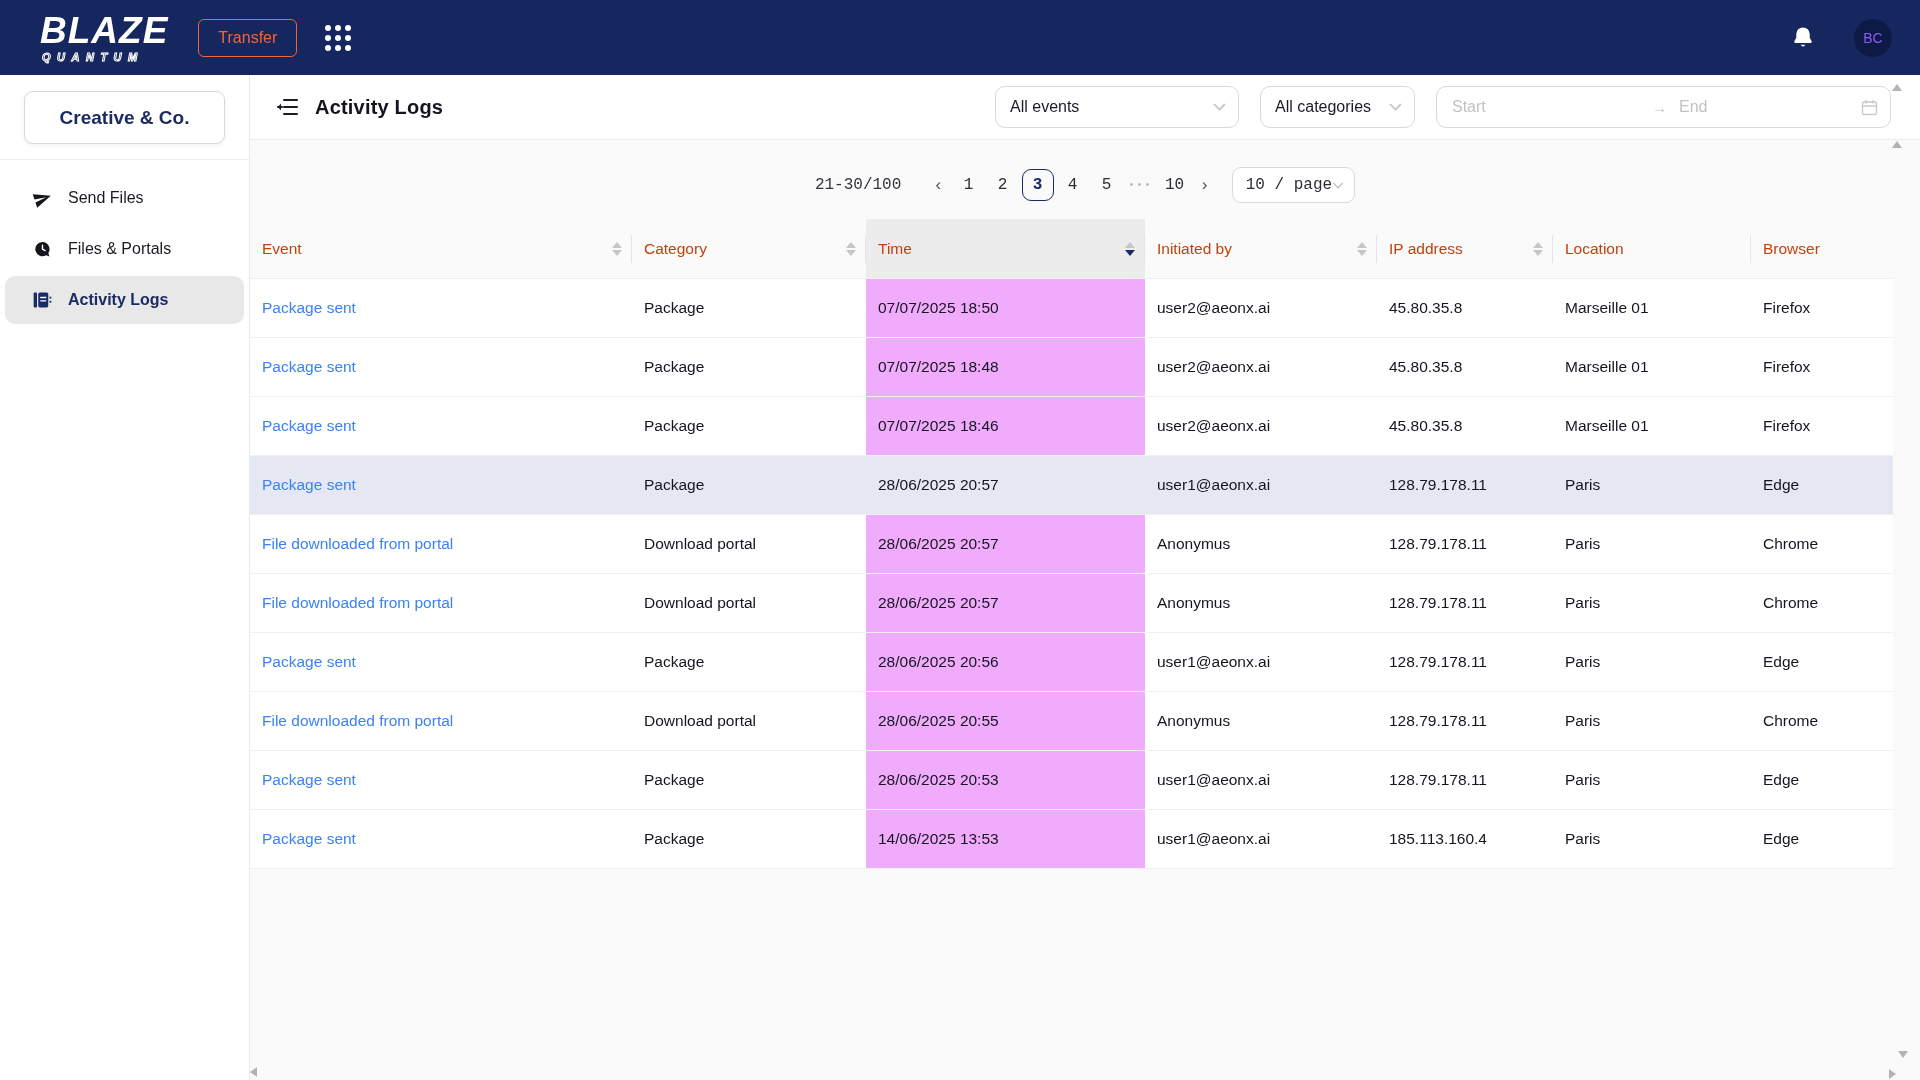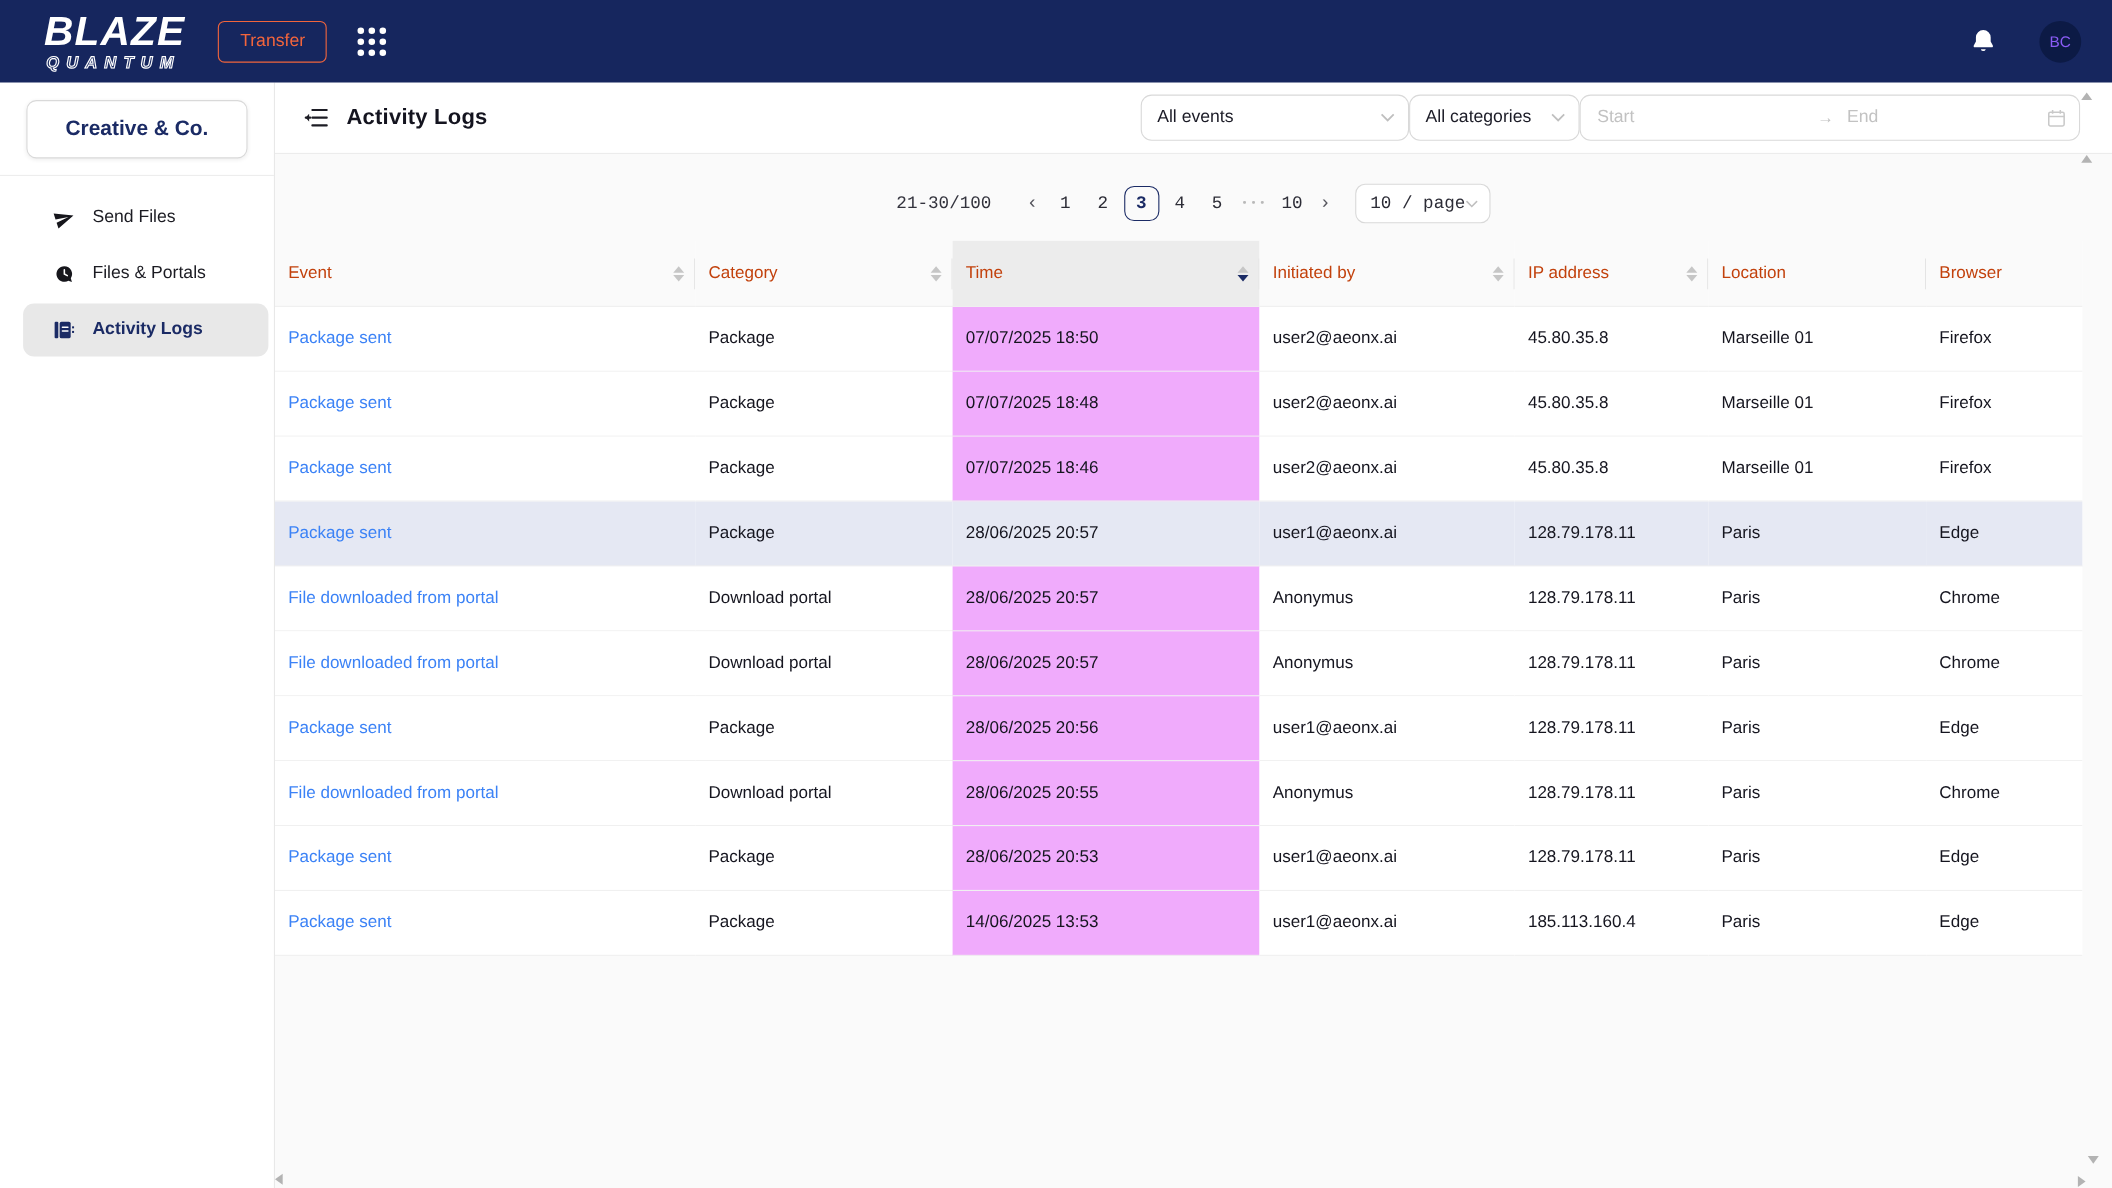--- a/index.html
+++ b/index.html
@@ -4,53 +4,53 @@
 <style>
   * { margin:0; padding:0; box-sizing:border-box; }
   html,body { width:1920px; height:1080px; overflow:hidden; background:#fff;
     font-family:"Liberation Sans", sans-serif; }
 
   
   .topbar { height:75px; background:#16265e; display:flex; align-items:center;
     padding:0 28px 0 40px; position:relative; }
   .brand { display:flex; flex-direction:column; line-height:1; margin-right:30px; }
   .brand-primary { font-style:italic; font-weight:bold; font-size:37px; color:#fff; letter-spacing:1px; }
-  .brand-secondary { font-style:italic; font-size:15px; font-weight:bold; letter-spacing:6.5px;
+  .brand-secondary { font-style:italic; font-size:11px; font-weight:bold; letter-spacing:6.5px;
     color:rgba(255,255,255,0.06); -webkit-text-stroke:1px #fff; margin-top:3px; padding-left:2px; }
   .transfer-btn { padding:9px 19px; border:1.5px solid #f2653c; border-radius:6px;
     color:#f2653c; font-size:16px; background:transparent; cursor:pointer; }
   .apps-grid { margin-left:28px; display:grid; grid-template-columns:repeat(3,6px); gap:4px; cursor:pointer; }
   .apps-grid i { width:6px; height:6px; border-radius:50%; background:#fff; }
   .topbar-spacer { flex:1; }
   .bell-wrap { margin-right:38px; cursor:pointer; display:flex; }
   .avatar { width:38px; height:38px; border-radius:50%; background:#0c1a45; color:#8b5cf6;
     font-size:14px; display:flex; align-items:center; justify-content:center; cursor:pointer; }
 
   
   .shell { display:flex; height:1005px;border-radius:30px; }
 
   
   .sidebar { width:250px; background:#fff; border-right:1px solid #e8e8e8; flex-shrink:0; }
   .org-btn { margin:16px 24px 15px; height:53px; border:1px solid #d9d9d9; border-radius:9px;
     background:#fff; box-shadow:0 1px 4px rgba(0,0,0,.07); color:#1b2b65; font-size:19px;
     font-weight:bold; display:flex; align-items:center; justify-content:center; cursor:pointer; }
   .sidebar-divider { height:1px; background:#ededed; }
-  .nav { padding:14px 5px 0;margin-left:16px; }
+  .nav { padding:14px 5px 0; }
   .nav-item { height:48px; display:flex; align-items:center; gap:16px; padding-left:27px;
     font-size:16px; color:#1b1b22; border-radius:10px; cursor:pointer; margin-bottom:3px; }
   .nav-item .nav-icon { width:20px; height:20px; display:flex; align-items:center; justify-content:center; }
   .nav-item.active { background:#e8e8e8; color:#1b2b65; font-weight:bold; }
 
   
   .main { flex:1; background:#fafafa; display:flex; flex-direction:column; overflow:hidden; }
   .main-header { height:65px; background:#fff; border-bottom:1px solid #ececec;
     display:flex; align-items:center; padding:0 29px 0 26px; flex-shrink:0; }
   .collapse-btn { display:flex; cursor:pointer; }
   .page-title { font-size:20px; font-weight:600; color:#14141f; margin-left:15px; letter-spacing:0.2px; }
-  .filters { margin-left:auto; display:flex; align-items:center; }
+  .filters { margin-left:auto; display:flex; gap:21px; align-items:center; }
   .select, .daterange { height:42px; border:1px solid #d9d9d9; border-radius:10px; background:#fff;
     display:flex; align-items:center; font-size:16px; color:#1b1b26; cursor:pointer; }
   .select { justify-content:space-between; padding:0 12px 0 14px; }
   .select-events { width:244px; }
   .select-categories { width:155px; }
   .daterange { width:455px; padding:0 12px 0 15px; cursor:text; }
   .placeholder { color:#c2c2c2; }
   .dr-start { flex:0 0 200px; }
   .dr-arrow { color:#c2c2c2; font-size:15px; margin-right:12px; }
   .dr-end { flex:1; }

